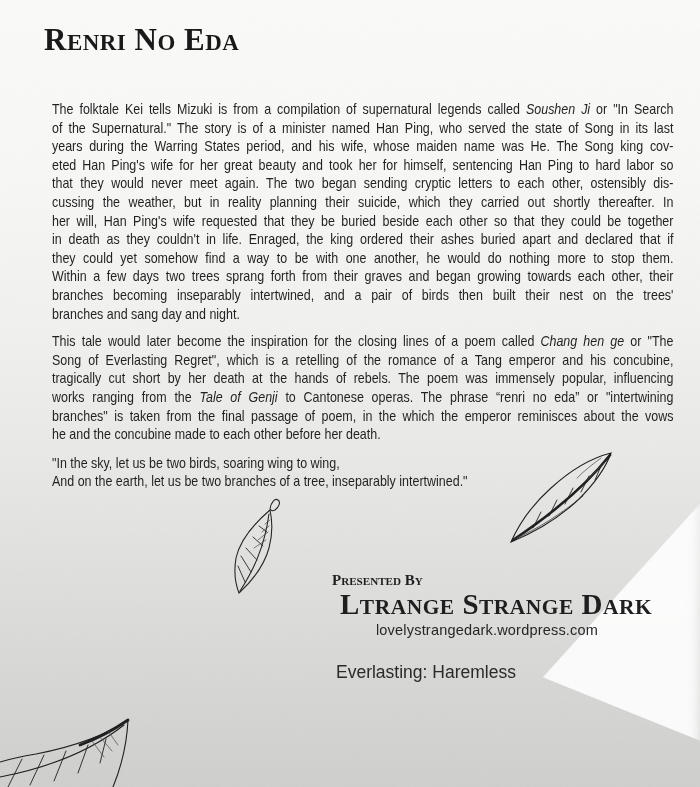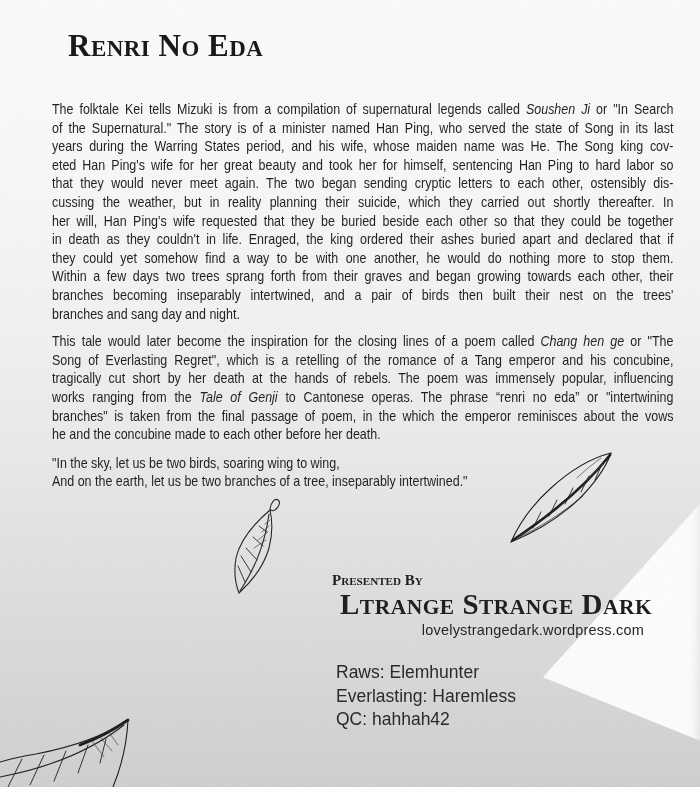--- a/index.html
+++ b/index.html
@@ -8,21 +8,21 @@
     background:linear-gradient(180deg,#fbfbfa 0%,#f8f8f7 22%,#f1f1f0 42%,#e9e9e8 58%,#e0e0df 72%,#d8d8d7 85%,#cfcfce 100%);
     font-family:"Liberation Sans",sans-serif;color:#1e1e1e;
   }
   .wedge{
     position:absolute;left:538px;top:498px;width:162px;height:289px;
     background:#ffffff;clip-path:polygon(3% 62%,100% 2%,100% 84%);
     filter:blur(6px);opacity:.92;
   }
   .noise{position:absolute;left:0;top:0;z-index:50;pointer-events:none;opacity:.06;}
   
-  .header{position:absolute;left:44px;top:28px;font-family:"Liberation Serif",serif;font-weight:700;color:#141414;margin-left:24px;}
+  .header{position:absolute;left:44px;top:22px;font-family:"Liberation Serif",serif;font-weight:700;color:#141414;}
   .title{font-size:31px;line-height:1.15;letter-spacing:.5px;}
   .subtitle{font-size:20px;line-height:1.1;margin-left:27px;margin-top:1px;letter-spacing:.3px;}
   .capsword{white-space:nowrap;}
   .capsword .rest{font-size:.74em;}
   
   .textblock{position:absolute;left:52px;top:100px;width:621px;font-size:14.2px;line-height:18.6px;color:#1c1c1c;}
   .para{margin:0 0 9px 0;}
   .jline{
     width:707px;transform:scaleX(.879);transform-origin:0 0;
     white-space:nowrap;text-align:justify;text-align-last:justify;
@@ -33,21 +33,21 @@
   i{font-style:italic;}
   
   .leaf{position:absolute;}
   .leaf-middle{left:224px;top:496px;width:70px;height:106px;}
   .leaf-right{left:503px;top:450px;width:116px;height:100px;}
   .leaf-bottomleft{left:0px;top:715px;width:142px;height:72px;}
   
   .presented{position:absolute;left:330px;top:572px;width:314px;font-family:"Liberation Serif",serif;font-weight:700;color:#1a1a1a;}
   .presented-label{font-size:15px;margin-left:2px;line-height:1.1;}
   .brand{font-size:29px;line-height:1.05;margin-left:10px;letter-spacing:.5px;white-space:nowrap;}
-  .brand-url{font-family:"Liberation Sans",sans-serif;font-weight:400;font-size:14.5px;text-align:right;margin-top:3px;letter-spacing:.2px;color:#222;}
+  .brand-url{font-family:"Liberation Sans",sans-serif;font-weight:400;font-size:14.5px;text-align:center;margin-top:3px;letter-spacing:.2px;color:#222;}
   
   .credits{position:absolute;left:336px;top:661px;font-size:17.5px;line-height:23.5px;color:#262626;}
 </style>
 </head>
 <body>
 
 <div class="page">
 
   <div class="wedge"></div>
 
@@ -117,23 +117,21 @@
     </g>
   </svg>
 
   <div class="presented">
     <div class="presented-label"><span class="capsword"><span class="cap">P</span><span class="rest">RESENTED</span></span> <span class="capsword"><span class="cap">B</span><span class="rest">Y</span></span></div>
     <div class="brand"><span class="capsword"><span class="cap">L</span><span class="rest">TRANGE</span></span> <span class="capsword"><span class="cap">S</span><span class="rest">TRANGE</span></span> <span class="capsword"><span class="cap">D</span><span class="rest">ARK</span></span></div>
     <div class="brand-url">lovelystrangedark.wordpress.com</div>
   </div>
 
   <div class="credits" id="credits">
-      <div>Raws: Elemhunter</div>
       <div>Everlasting: Haremless</div>
-      <div>QC: hahhah42</div>
     </div>
 
   <svg class="noise" width="700" height="787">
     <filter id="grain">
       <feTurbulence type="fractalNoise" baseFrequency="0.9" numOctaves="2" stitchTiles="stitch"></feTurbulence>
       <feColorMatrix type="saturate" values="0"></feColorMatrix>
     </filter>
     <rect width="700" height="787" filter="url(#grain)"></rect>
   </svg>
 

